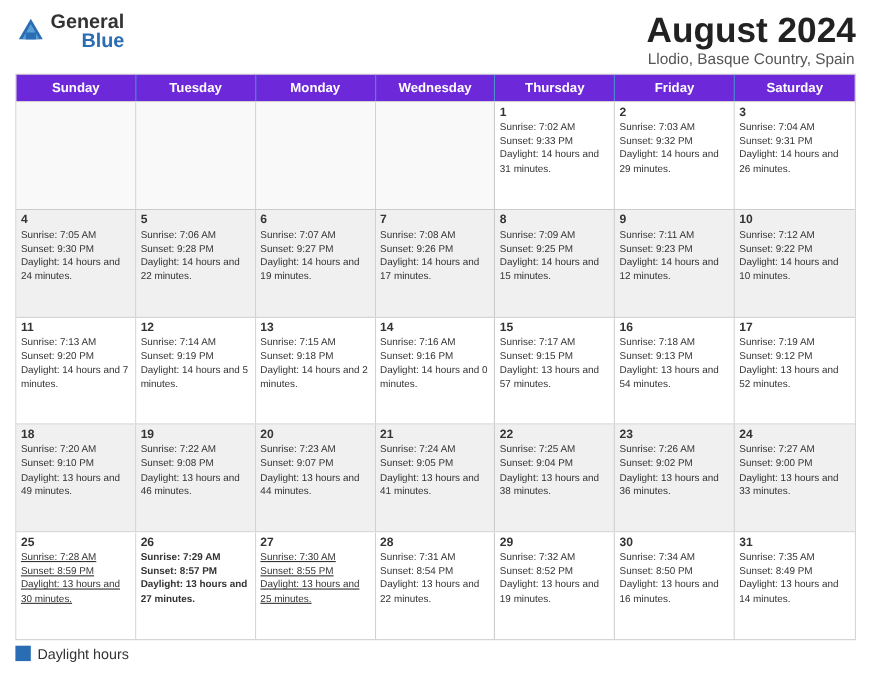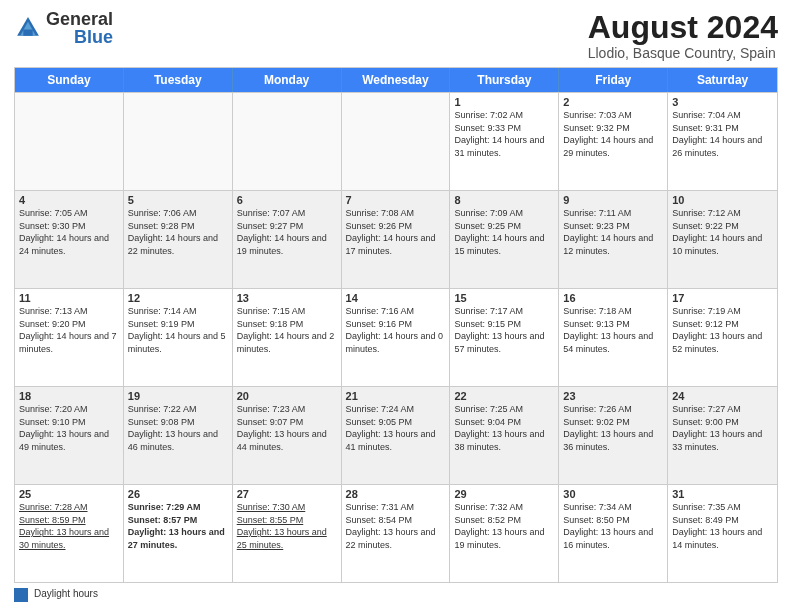--- a/index.html
+++ b/index.html
@@ -33,21 +33,21 @@
       font-weight: bold;
       line-height: 1;
     }
     .logo-general { color: #333; }
     .logo-blue { color: #2a6db5; }
     .logo-icon {
       width: 28px;
       height: 28px;
     }
     .title-block {
-      text-align: left;
+      text-align: center;
     }
     .title-block h1 {
       font-size: 32px;
       font-weight: bold;
       color: #222;
       line-height: 1.1;
     }
     .title-block h2 {
       font-size: 14px;
       font-weight: normal;
@@ -55,21 +55,21 @@
     }
     .calendar {
       flex: 1;
       display: flex;
       flex-direction: column;
       border: 1px solid #ccc;
     }
     .cal-header-row {
       display: grid;
       grid-template-columns: repeat(7, 1fr);
-      background: #3b82f6;
+      background: #6d28d9;
     }
     .cal-header-cell {
       color: #fff;
       font-weight: bold;
       font-size: 12px;
       padding: 5px 4px;
       text-align: center;
       border-right: 1px solid #4a8dd0;
     }
     .cal-header-cell:last-child { border-right: none; }
@@ -104,21 +104,21 @@
     .cell-text {
       font-size: 9px;
       line-height: 1.4;
       color: #333;
     }
     .footer {
       display: flex;
       align-items: flex-start;
       gap: 6px;
       margin-top: 5px;
-      font-size: 10px;
+      font-size: 13px;
       color: #333;
     }
     .legend-box {
       width: 14px;
       height: 14px;
       background: #2a6db5;
       display: inline-block;
     }
   </style>
 </head>

